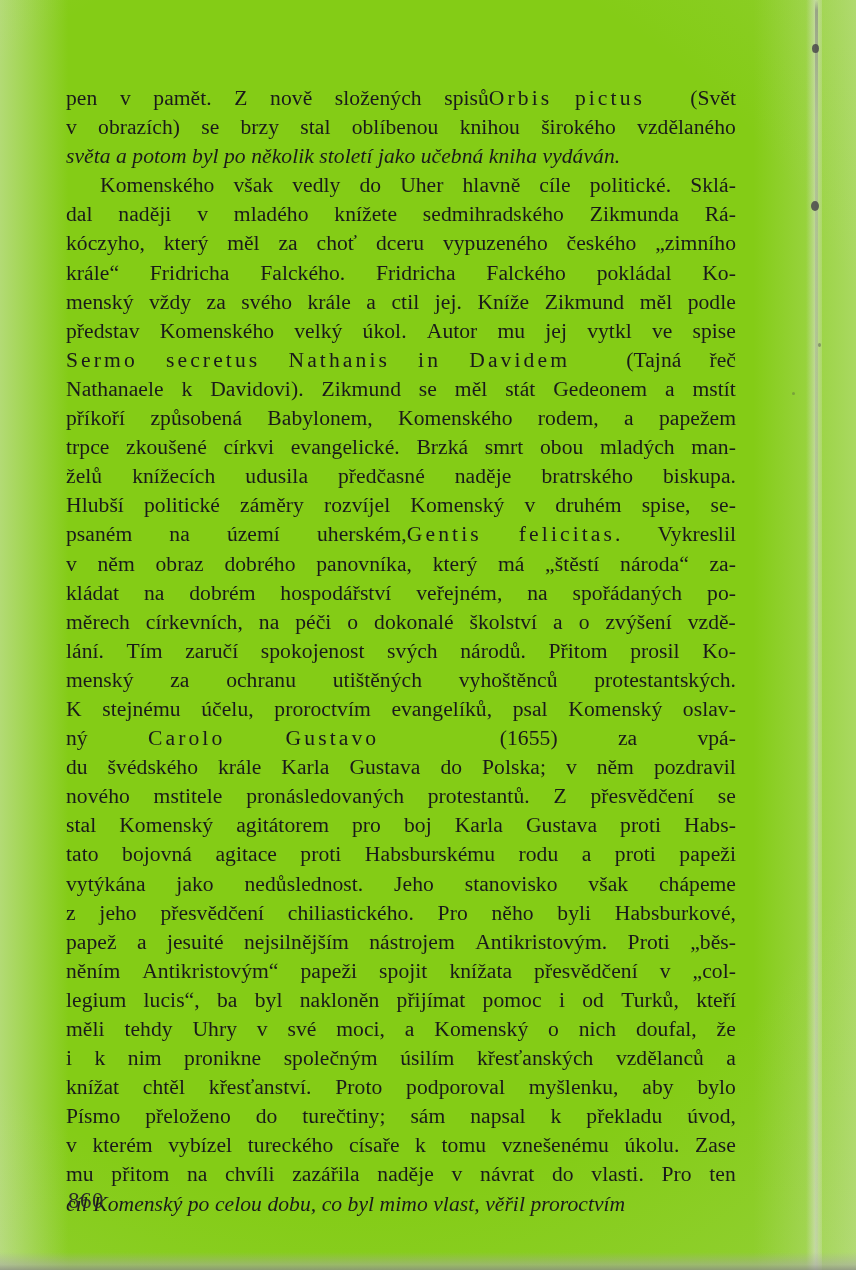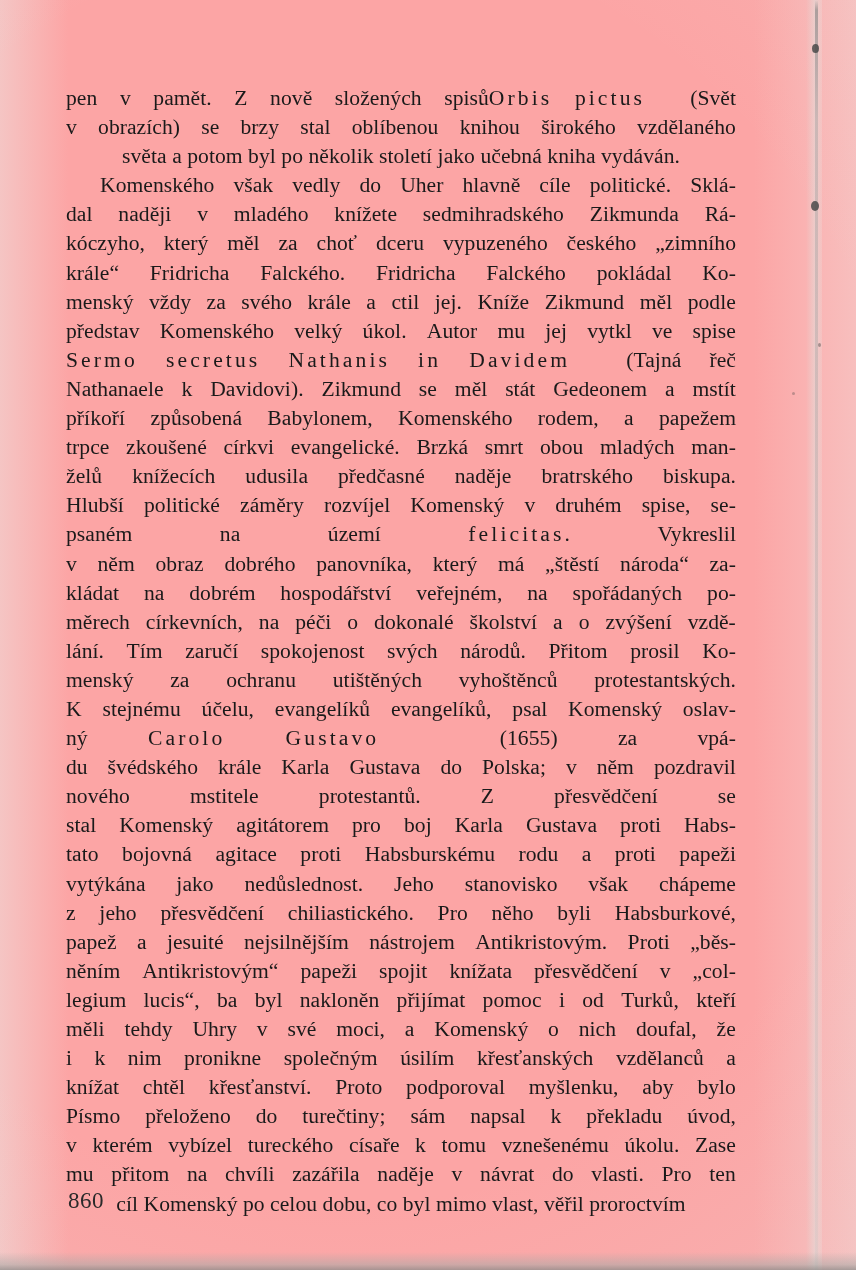--- a/index.html
+++ b/index.html
@@ -8,21 +8,21 @@
     background: #ffffff;
   }
   body {
     font-family: "Liberation Serif", "DejaVu Serif", serif;
   }
 
   #page {
     position: relative;
     width: 856px;
     height: 1270px;
-    background: #fca5a5;
+    background: #84cc16;
     overflow: hidden;
   }
 
   
   #paper-tone {
     position: absolute;
     inset: 0;
     background:
       radial-gradient(ellipse 120% 90% at 40% 45%, rgba(255,255,255,0) 55%, rgba(226,226,224,0.30) 100%),
       linear-gradient(90deg, rgba(236,236,233,0.45) 0%, rgba(255,255,255,0) 8%, rgba(255,255,255,0) 88%, rgba(240,240,237,0.35) 100%);
@@ -97,21 +97,22 @@
   }
   
   .line.j {
     justify-content: space-between;
   }
   .line.j > .w {
     white-space: pre;
   }
   
   .line.l {
-    justify-content: center;
+    justify-content: flex-start;
+    font-style: italic;
   }
 
   
   .line.indent {
     padding-left: 34px;
   }
 
   
   .sp {
     letter-spacing: 3.1px;
@@ -151,30 +152,30 @@
       <div class="line j"><span class="w"><span>kóczyho,</span></span><span class="w"><span>který</span></span><span class="w"><span>měl</span></span><span class="w"><span>za</span></span><span class="w"><span>choť</span></span><span class="w"><span>dceru</span></span><span class="w"><span>vypuzeného</span></span><span class="w"><span>českého</span></span><span class="w"><span>„zimního</span></span></div>
       <div class="line j"><span class="w"><span>krále“</span></span><span class="w"><span>Fridricha</span></span><span class="w"><span>Falckého.</span></span><span class="w"><span>Fridricha</span></span><span class="w"><span>Falckého</span></span><span class="w"><span>pokládal</span></span><span class="w"><span>Ko-</span></span></div>
       <div class="line j"><span class="w"><span>menský</span></span><span class="w"><span>vždy</span></span><span class="w"><span>za</span></span><span class="w"><span>svého</span></span><span class="w"><span>krále</span></span><span class="w"><span>a</span></span><span class="w"><span>ctil</span></span><span class="w"><span>jej.</span></span><span class="w"><span>Kníže</span></span><span class="w"><span>Zikmund</span></span><span class="w"><span>měl</span></span><span class="w"><span>podle</span></span></div>
       <div class="line j"><span class="w"><span>představ</span></span><span class="w"><span>Komenského</span></span><span class="w"><span>velký</span></span><span class="w"><span>úkol.</span></span><span class="w"><span>Autor</span></span><span class="w"><span>mu</span></span><span class="w"><span>jej</span></span><span class="w"><span>vytkl</span></span><span class="w"><span>ve</span></span><span class="w"><span>spise</span></span></div>
       <div class="line j"><span class="w"><span class="sp">Sermo</span></span><span class="w"><span class="sp">secretus</span></span><span class="w"><span class="sp">Nathanis</span></span><span class="w"><span class="sp">in</span></span><span class="w"><span class="sp">Davidem</span></span><span class="w"></span><span class="w"><span>(Tajná</span></span><span class="w"><span>řeč</span></span></div>
       <div class="line j"><span class="w"><span>Nathanaele</span></span><span class="w"><span>k</span></span><span class="w"><span>Davidovi).</span></span><span class="w"><span>Zikmund</span></span><span class="w"><span>se</span></span><span class="w"><span>měl</span></span><span class="w"><span>stát</span></span><span class="w"><span>Gedeonem</span></span><span class="w"><span>a</span></span><span class="w"><span>mstít</span></span></div>
       <div class="line j"><span class="w"><span>příkoří</span></span><span class="w"><span>způsobená</span></span><span class="w"><span>Babylonem,</span></span><span class="w"><span>Komenského</span></span><span class="w"><span>rodem,</span></span><span class="w"><span>a</span></span><span class="w"><span>papežem</span></span></div>
       <div class="line j"><span class="w"><span>trpce</span></span><span class="w"><span>zkoušené</span></span><span class="w"><span>církvi</span></span><span class="w"><span>evangelické.</span></span><span class="w"><span>Brzká</span></span><span class="w"><span>smrt</span></span><span class="w"><span>obou</span></span><span class="w"><span>mladých</span></span><span class="w"><span>man-</span></span></div>
       <div class="line j"><span class="w"><span>želů</span></span><span class="w"><span>knížecích</span></span><span class="w"><span>udusila</span></span><span class="w"><span>předčasné</span></span><span class="w"><span>naděje</span></span><span class="w"><span>bratrského</span></span><span class="w"><span>biskupa.</span></span></div>
       <div class="line j"><span class="w"><span>Hlubší</span></span><span class="w"><span>politické</span></span><span class="w"><span>záměry</span></span><span class="w"><span>rozvíjel</span></span><span class="w"><span>Komenský</span></span><span class="w"><span>v</span></span><span class="w"><span>druhém</span></span><span class="w"><span>spise,</span></span><span class="w"><span>se-</span></span></div>
-      <div class="line j"><span class="w"><span>psaném</span></span><span class="w"><span>na</span></span><span class="w"><span>území</span></span><span class="w"><span class="sp">felicitas</span><span>.</span></span><span class="w"><span>Vykreslil</span></span></div>
+      <div class="line j"><span class="w"><span>psaném</span></span><span class="w"><span>na</span></span><span class="w"><span>území</span></span><span class="w"><span>uherském,</span><span class="sp">Gentis</span></span><span class="w"><span class="sp">felicitas</span><span>.</span></span><span class="w"><span>Vykreslil</span></span></div>
       <div class="line j"><span class="w"><span>v</span></span><span class="w"><span>něm</span></span><span class="w"><span>obraz</span></span><span class="w"><span>dobrého</span></span><span class="w"><span>panovníka,</span></span><span class="w"><span>který</span></span><span class="w"><span>má</span></span><span class="w"><span>„štěstí</span></span><span class="w"><span>národa“</span></span><span class="w"><span>za-</span></span></div>
       <div class="line j"><span class="w"><span>kládat</span></span><span class="w"><span>na</span></span><span class="w"><span>dobrém</span></span><span class="w"><span>hospodářství</span></span><span class="w"><span>veřejném,</span></span><span class="w"><span>na</span></span><span class="w"><span>spořádaných</span></span><span class="w"><span>po-</span></span></div>
       <div class="line j"><span class="w"><span>měrech</span></span><span class="w"><span>církevních,</span></span><span class="w"><span>na</span></span><span class="w"><span>péči</span></span><span class="w"><span>o</span></span><span class="w"><span>dokonalé</span></span><span class="w"><span>školství</span></span><span class="w"><span>a</span></span><span class="w"><span>o</span></span><span class="w"><span>zvýšení</span></span><span class="w"><span>vzdě-</span></span></div>
       <div class="line j"><span class="w"><span>lání.</span></span><span class="w"><span>Tím</span></span><span class="w"><span>zaručí</span></span><span class="w"><span>spokojenost</span></span><span class="w"><span>svých</span></span><span class="w"><span>národů.</span></span><span class="w"><span>Přitom</span></span><span class="w"><span>prosil</span></span><span class="w"><span>Ko-</span></span></div>
       <div class="line j"><span class="w"><span>menský</span></span><span class="w"><span>za</span></span><span class="w"><span>ochranu</span></span><span class="w"><span>utištěných</span></span><span class="w"><span>vyhoštěnců</span></span><span class="w"><span>protestantských.</span></span></div>
-      <div class="line j"><span class="w"><span>K</span></span><span class="w"><span>stejnému</span></span><span class="w"><span>účelu,</span></span><span class="w"><span>evangelíků</span></span><span class="w"><span>evangelíků,</span></span><span class="w"><span>psal</span></span><span class="w"><span>Komenský</span></span><span class="w"><span>oslav-</span></span></div>
+      <div class="line j"><span class="w"><span>K</span></span><span class="w"><span>stejnému</span></span><span class="w"><span>účelu,</span></span><span class="w"><span>proroctvím</span></span><span class="w"><span>evangelíků,</span></span><span class="w"><span>psal</span></span><span class="w"><span>Komenský</span></span><span class="w"><span>oslav-</span></span></div>
       <div class="line j"><span class="w"><span>ný</span></span><span class="w"><span class="sp">Carolo</span></span><span class="w"><span class="sp">Gustavo</span></span><span class="w"></span><span class="w"><span>(1655)</span></span><span class="w"><span>za</span></span><span class="w"><span>vpá-</span></span></div>
       <div class="line j"><span class="w"><span>du</span></span><span class="w"><span>švédského</span></span><span class="w"><span>krále</span></span><span class="w"><span>Karla</span></span><span class="w"><span>Gustava</span></span><span class="w"><span>do</span></span><span class="w"><span>Polska;</span></span><span class="w"><span>v</span></span><span class="w"><span>něm</span></span><span class="w"><span>pozdravil</span></span></div>
-      <div class="line j"><span class="w"><span>nového</span></span><span class="w"><span>mstitele</span></span><span class="w"><span>protestantů.</span></span><span class="w"><span>Z</span></span><span class="w"><span>přesvědčení</span></span><span class="w"><span>se</span></span></div>
+      <div class="line j"><span class="w"><span>nového</span></span><span class="w"><span>mstitele</span></span><span class="w"><span>pronásledovaných</span></span><span class="w"><span>protestantů.</span></span><span class="w"><span>Z</span></span><span class="w"><span>přesvědčení</span></span><span class="w"><span>se</span></span></div>
       <div class="line j"><span class="w"><span>stal</span></span><span class="w"><span>Komenský</span></span><span class="w"><span>agitátorem</span></span><span class="w"><span>pro</span></span><span class="w"><span>boj</span></span><span class="w"><span>Karla</span></span><span class="w"><span>Gustava</span></span><span class="w"><span>proti</span></span><span class="w"><span>Habs-</span></span></div>
       <div class="line j"><span class="w"><span>tato</span></span><span class="w"><span>bojovná</span></span><span class="w"><span>agitace</span></span><span class="w"><span>proti</span></span><span class="w"><span>Habsburskému</span></span><span class="w"><span>rodu</span></span><span class="w"><span>a</span></span><span class="w"><span>proti</span></span><span class="w"><span>papeži</span></span></div>
       <div class="line j"><span class="w"><span>vytýkána</span></span><span class="w"><span>jako</span></span><span class="w"><span>nedůslednost.</span></span><span class="w"><span>Jeho</span></span><span class="w"><span>stanovisko</span></span><span class="w"><span>však</span></span><span class="w"><span>chápeme</span></span></div>
       <div class="line j"><span class="w"><span>z</span></span><span class="w"><span>jeho</span></span><span class="w"><span>přesvědčení</span></span><span class="w"><span>chiliastického.</span></span><span class="w"><span>Pro</span></span><span class="w"><span>něho</span></span><span class="w"><span>byli</span></span><span class="w"><span>Habsburkové,</span></span></div>
       <div class="line j"><span class="w"><span>papež</span></span><span class="w"><span>a</span></span><span class="w"><span>jesuité</span></span><span class="w"><span>nejsilnějším</span></span><span class="w"><span>nástrojem</span></span><span class="w"><span>Antikristovým.</span></span><span class="w"><span>Proti</span></span><span class="w"><span>„běs-</span></span></div>
       <div class="line j"><span class="w"><span>něním</span></span><span class="w"><span>Antikristovým“</span></span><span class="w"><span>papeži</span></span><span class="w"><span>spojit</span></span><span class="w"><span>knížata</span></span><span class="w"><span>přesvědčení</span></span><span class="w"><span>v</span></span><span class="w"><span>„col-</span></span></div>
       <div class="line j"><span class="w"><span>legium</span></span><span class="w"><span>lucis“,</span></span><span class="w"><span>ba</span></span><span class="w"><span>byl</span></span><span class="w"><span>nakloněn</span></span><span class="w"><span>přijímat</span></span><span class="w"><span>pomoc</span></span><span class="w"><span>i</span></span><span class="w"><span>od</span></span><span class="w"><span>Turků,</span></span><span class="w"><span>kteří</span></span></div>
       <div class="line j"><span class="w"><span>měli</span></span><span class="w"><span>tehdy</span></span><span class="w"><span>Uhry</span></span><span class="w"><span>v</span></span><span class="w"><span>své</span></span><span class="w"><span>moci,</span></span><span class="w"><span>a</span></span><span class="w"><span>Komenský</span></span><span class="w"><span>o</span></span><span class="w"><span>nich</span></span><span class="w"><span>doufal,</span></span><span class="w"><span>že</span></span></div>
       <div class="line j"><span class="w"><span>i</span></span><span class="w"><span>k</span></span><span class="w"><span>nim</span></span><span class="w"><span>pronikne</span></span><span class="w"><span>společným</span></span><span class="w"><span>úsilím</span></span><span class="w"><span>křesťanských</span></span><span class="w"><span>vzdělanců</span></span><span class="w"><span>a</span></span></div>
       <div class="line j"><span class="w"><span>knížat</span></span><span class="w"><span>chtěl</span></span><span class="w"><span>křesťanství.</span></span><span class="w"><span>Proto</span></span><span class="w"><span>podporoval</span></span><span class="w"><span>myšlenku,</span></span><span class="w"><span>aby</span></span><span class="w"><span>bylo</span></span></div>

